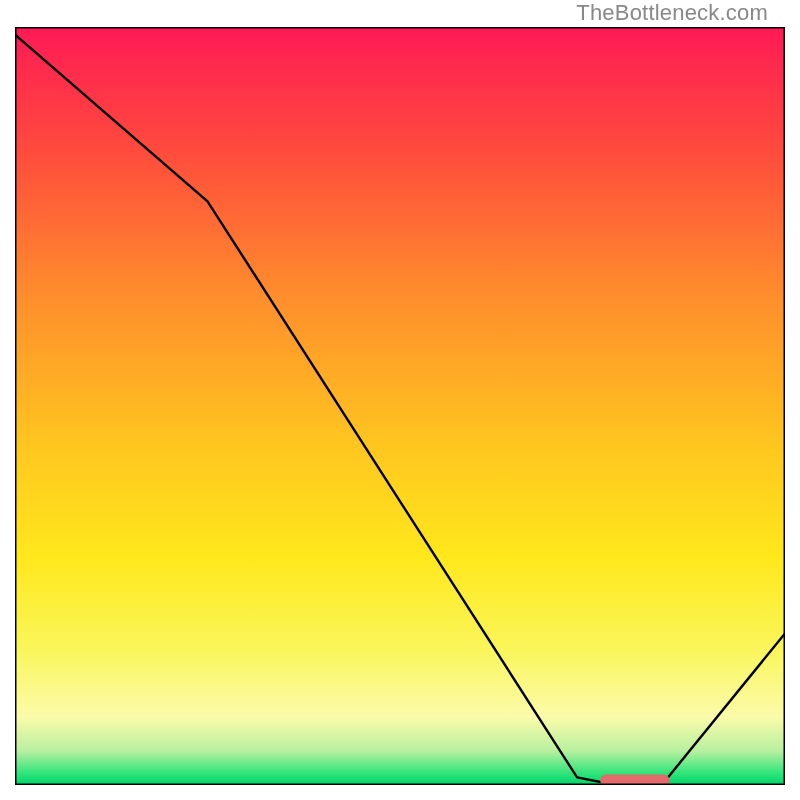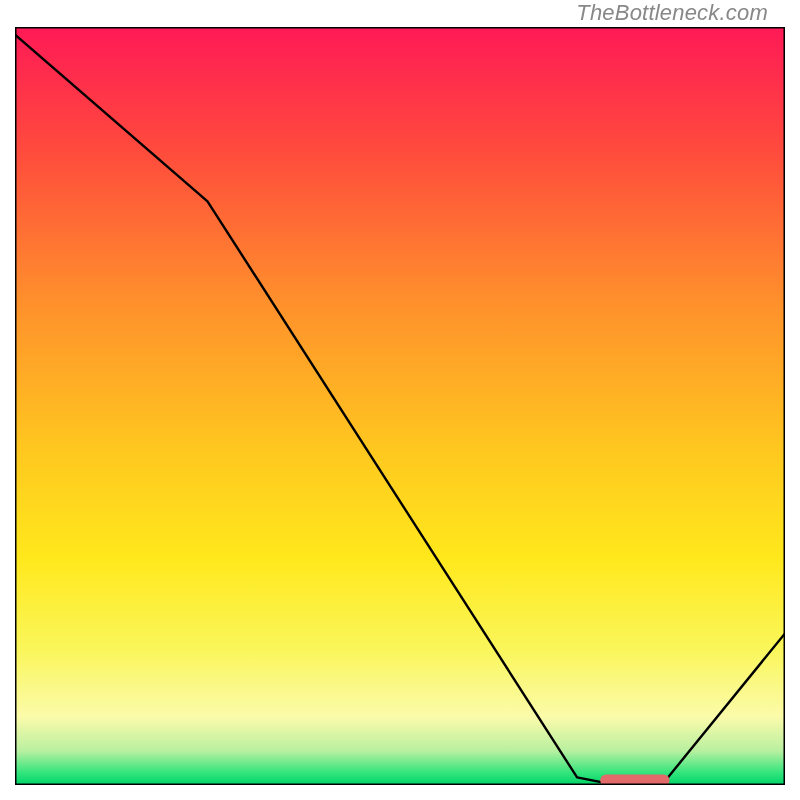--- a/index.html
+++ b/index.html
@@ -8,21 +8,20 @@
     width: 800px;
     height: 800px;
     overflow: hidden;
     background: #ffffff;
     font-family: Arial, Helvetica, sans-serif;
   }
   .container {
     position: relative;
     width: 776px;
     height: 800px;
-    font-style: italic;
   }
   .watermark {
     position: absolute;
     top: 0px;
     right: 8px;
     color: #888888;
     font-size: 22px;
     font-weight: 500;
     letter-spacing: 0.2px;
     z-index: 10;

